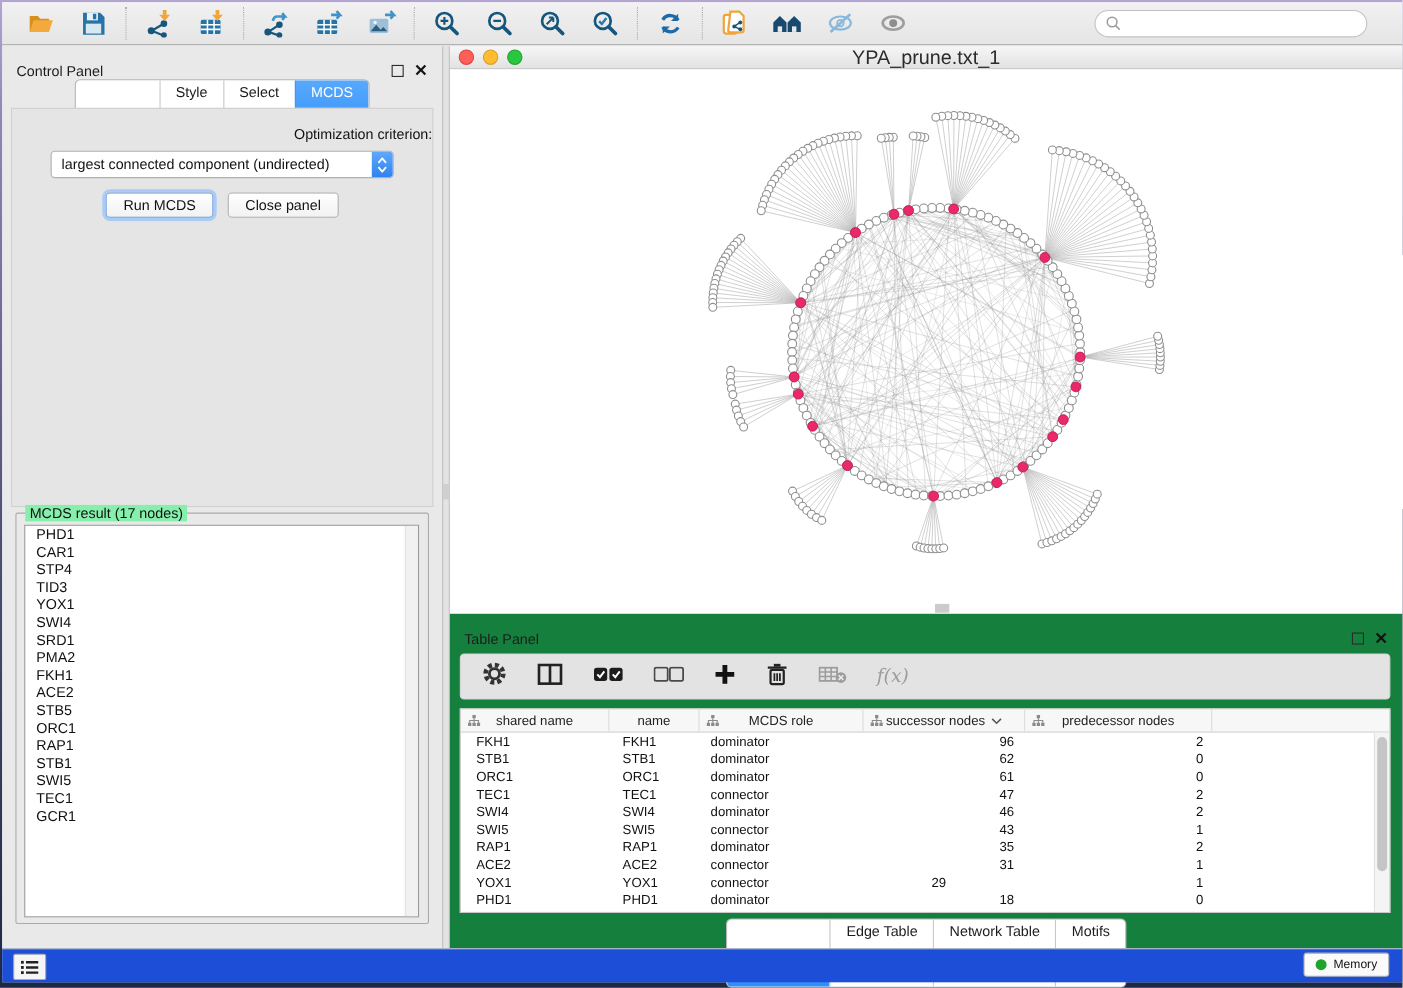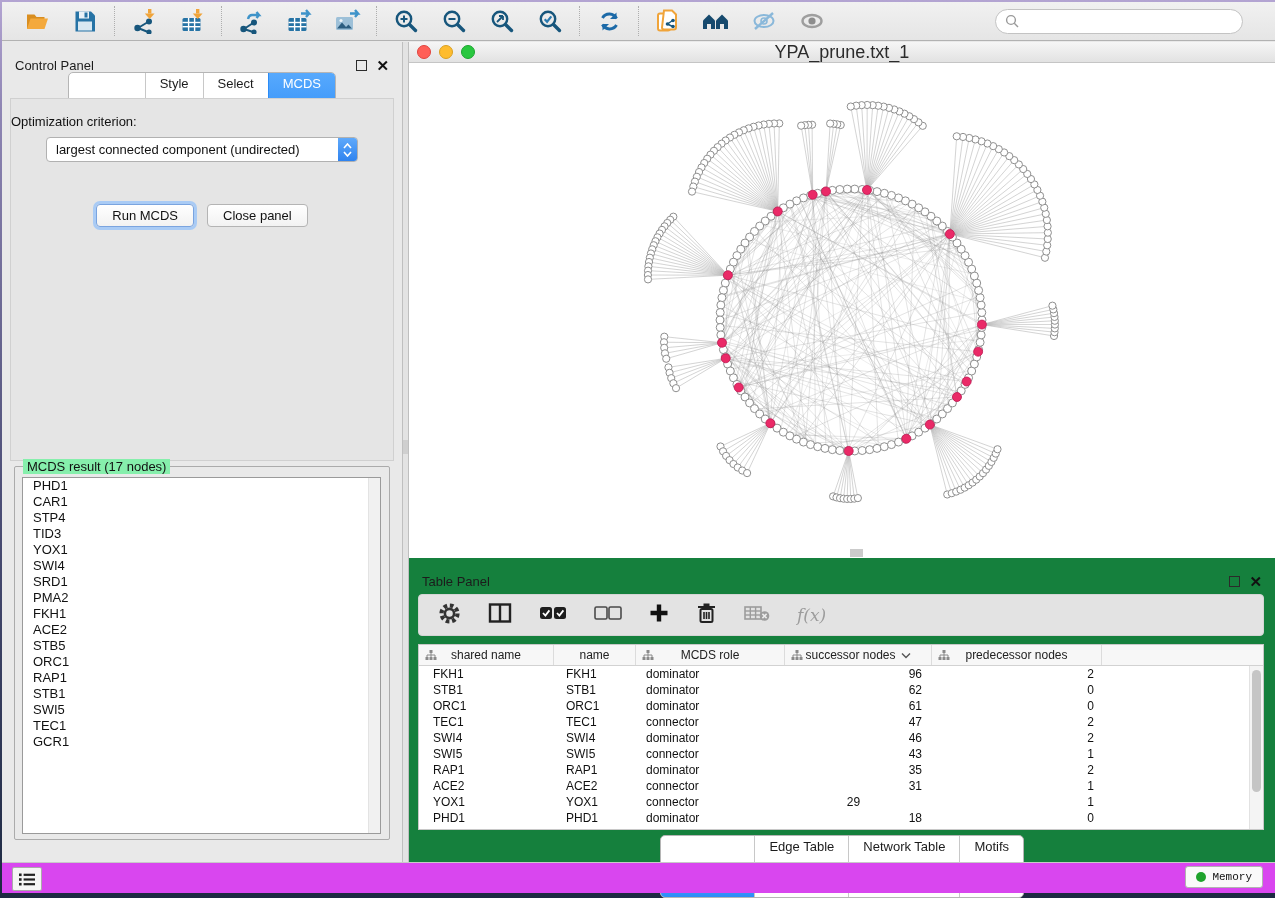--- a/index.html
+++ b/index.html
@@ -16,36 +16,36 @@
     display:flex;align-items:center;padding:0 6px;box-sizing:border-box;}
   .tb-group{display:flex;align-items:center;gap:20px;padding:0 15px;}
   .tb-sep{width:0;height:30px;border-left:1px dotted #aeaeae;}
   .tb-btn{width:28px;height:26px;display:flex;align-items:center;justify-content:center;}
   #search-box{margin-left:auto;margin-right:26px;width:248px;height:25px;background:#fff;
     border:1px solid #c3c3c3;border-radius:13px;display:flex;align-items:center;padding:0 9px;box-sizing:border-box;}
   #search-box input{border:none;outline:none;flex:1;font-size:12px;background:transparent;margin-left:6px;font-family:"Liberation Sans",sans-serif;}
 
   
   #control-panel{position:absolute;left:0;top:40px;width:400px;bottom:30px;background:#e9e9e9;}
-  .panel-title-row{height:26px;display:flex;align-items:flex-start;padding:16px 13px;font-size:13px;color:#1c1c1c;}
+  .panel-title-row{height:26px;display:flex;align-items:flex-end;padding:4px 13px;font-size:13px;color:#1c1c1c;}
   .panel-title-icons{margin-left:auto;display:flex;align-items:center;gap:9px;}
   .float-box{width:9px;height:9px;border:1.5px solid #2b2b2b;background:transparent;}
   .close-x{font-size:15px;font-weight:bold;color:#111;line-height:1;}
   #cp-tabs{position:absolute;top:30px;left:0;right:0;display:flex;justify-content:center;}
   .seg-control{display:flex;background:#fff;border:1px solid #b5b5b5;border-radius:5px;overflow:hidden;font-size:13px;color:#1c1c1c;}
   .seg{padding:3px 14px;border-left:1px solid #c8c8c8;white-space:nowrap;}
   .seg:first-child{border-left:none;margin-top:40px;}
   .seg.active{background:linear-gradient(#57a9fd,#2c8cf7);color:#fff;border-left-color:#2c8cf7;}
   #cp-card{position:absolute;left:8px;right:8px;top:56px;height:363px;background:#e5e5e5;border:1px solid #d0d0d0;box-sizing:border-box;}
-  #opt-label{margin-top:15px;text-align:left;font-size:13px;color:#111;}
+  #opt-label{margin-top:15px;text-align:right;font-size:13px;color:#111;}
   #criterion-select{margin:8px auto 0 auto;width:312px;height:25px;background:#fff;border:1px solid #b1b1b1;border-radius:4px;display:flex;align-items:center;box-sizing:border-box;}
   #criterion-select .sel-text{flex:1;font-size:13px;color:#111;padding-left:9px;white-space:nowrap;}
   .stepper{width:19px;height:23px;border-radius:0 3px 3px 0;background:linear-gradient(#5fa9fb,#2f83ef);display:flex;flex-direction:column;align-items:center;justify-content:center;gap:2px;}
   #cp-buttons{margin-top:13px;display:flex;justify-content:center;gap:13px;}
-  .mac-btn{background:linear-gradient(#ffffff,#f2f2f2);border:1px solid #b4b4b4;border-radius:4px;font-size:13px;color:#111;padding:3px 15px;font-family:"Liberation Sans",sans-serif;margin-top:29px;}
+  .mac-btn{background:linear-gradient(#ffffff,#f2f2f2);border:1px solid #b4b4b4;border-radius:4px;font-size:13px;color:#111;padding:3px 15px;font-family:"Liberation Sans",sans-serif;}
   .mac-btn.focused{box-shadow:0 0 0 3px #a9cbf5;border-color:#7aa4df;}
   #result-groupbox{position:absolute;left:12px;right:12px;top:424px;height:372px;border:1px solid #ababab;border-radius:2px;}
   #result-legend{position:absolute;top:-8px;left:8px;background:#86efac;padding:0 4px;font-size:13px;color:#111;}
   #mcds-list{position:absolute;left:7px;right:8px;top:10px;bottom:5px;background:#fff;border:1px solid #9a9a9a;overflow:hidden;}
   #mcds-list .track{position:absolute;top:0;right:0;bottom:0;width:11px;background:#f1f1f1;border-left:1px solid #e3e3e3;}
   .mcds-item{font-size:13px;line-height:16px;color:#111;padding-left:10px;}
   .mcds-item:first-child{padding-top:3px;}
 
   
   #v-splitter{position:absolute;left:400px;width:7px;top:40px;bottom:30px;background:#e3e3e3;border-left:1px solid #bfbfbf;border-right:1px solid #bfbfbf;box-sizing:border-box;}
@@ -69,21 +69,21 @@
   .hcell{display:flex;align-items:center;justify-content:center;position:relative;border-right:1px solid #dcdcdc;box-sizing:border-box;gap:5px;}
   .hcell .tree{position:absolute;left:6px;top:5px;}
   .hcell.filler{border-right:none;flex:1;}
   .trow{display:flex;height:16px;font-size:12px;color:#111;align-items:center;}
   .tcell{box-sizing:border-box;white-space:nowrap;overflow:hidden;}
   #tbl-scroll{position:absolute;top:21px;right:0;bottom:0;width:13px;background:#f4f4f4;border-left:1px solid #e2e2e2;}
   #tbl-thumb{position:absolute;top:4px;left:2px;width:9px;height:122px;background:#c5c5c5;border-radius:5px;}
   #tp-tabs{position:absolute;left:0;right:0;top:277px;display:flex;justify-content:center;}
 
   
-  #status-bar{position:absolute;left:0;right:0;bottom:0;height:30px;background:#d946ef;border-top:1px solid #c9c9c9;font-family:Liberation Mono, monospace;}
+  #status-bar{position:absolute;left:0;right:0;bottom:0;height:30px;background:#1d4ed8;border-top:1px solid #c9c9c9;}
   #status-left-btn{position:absolute;left:10px;top:4px;width:28px;height:22px;background:#f5f5f5;border:1px solid #ababab;border-radius:2px;display:flex;align-items:center;justify-content:center;}
   #memory-btn{position:absolute;right:12px;top:3px;height:22px;background:#fafafa;border:1px solid #b2b2b2;border-radius:3px;display:flex;align-items:center;gap:6px;padding:0 10px;font-size:11px;color:#111;box-sizing:border-box;}
   .green-dot{width:10px;height:10px;border-radius:50%;background:#1fa32c;}
 </style>
 </head>
 <body>
 
 <div id="app">
 
   <div id="toolbar">

